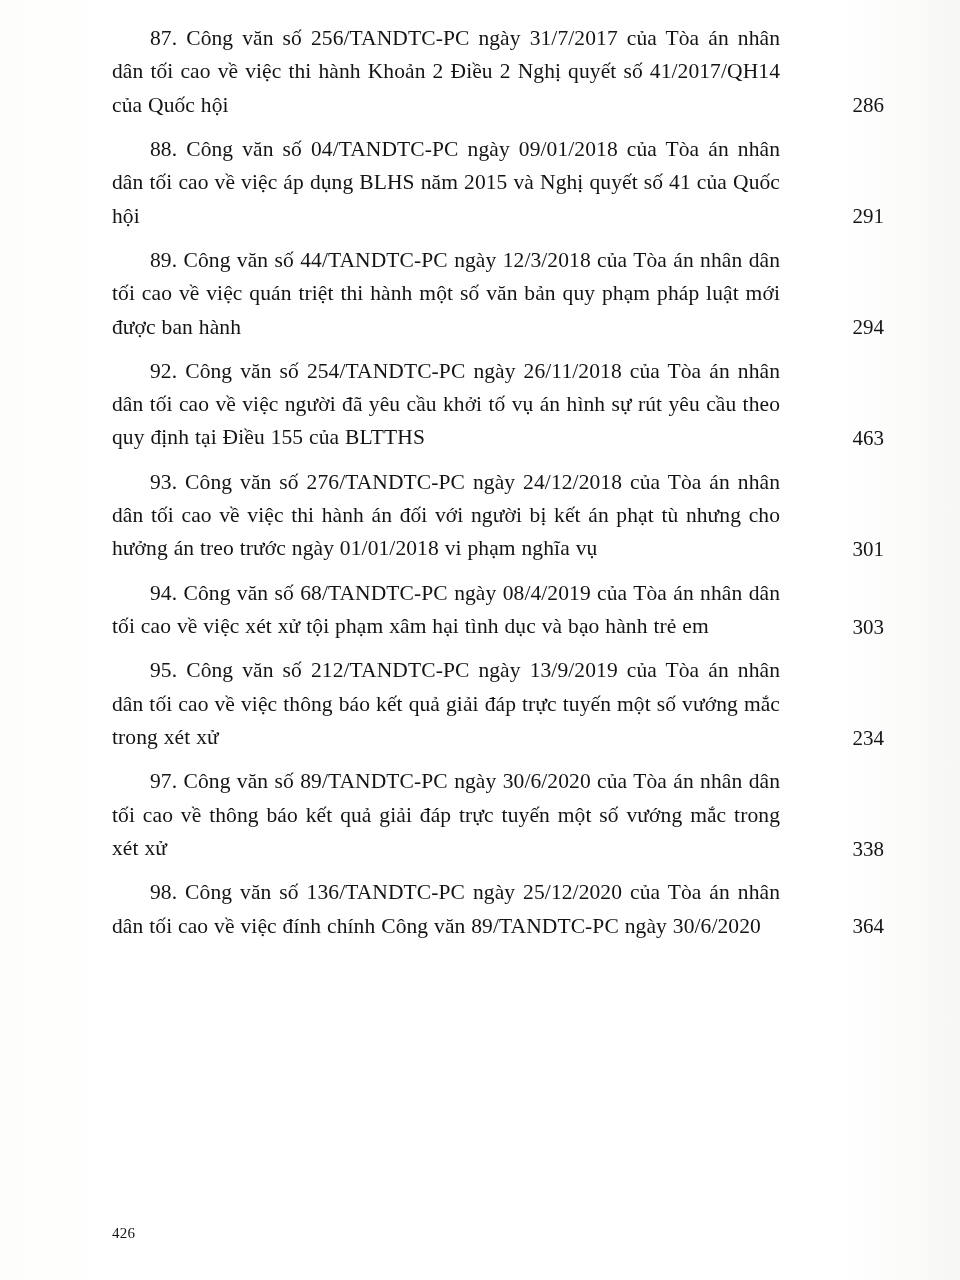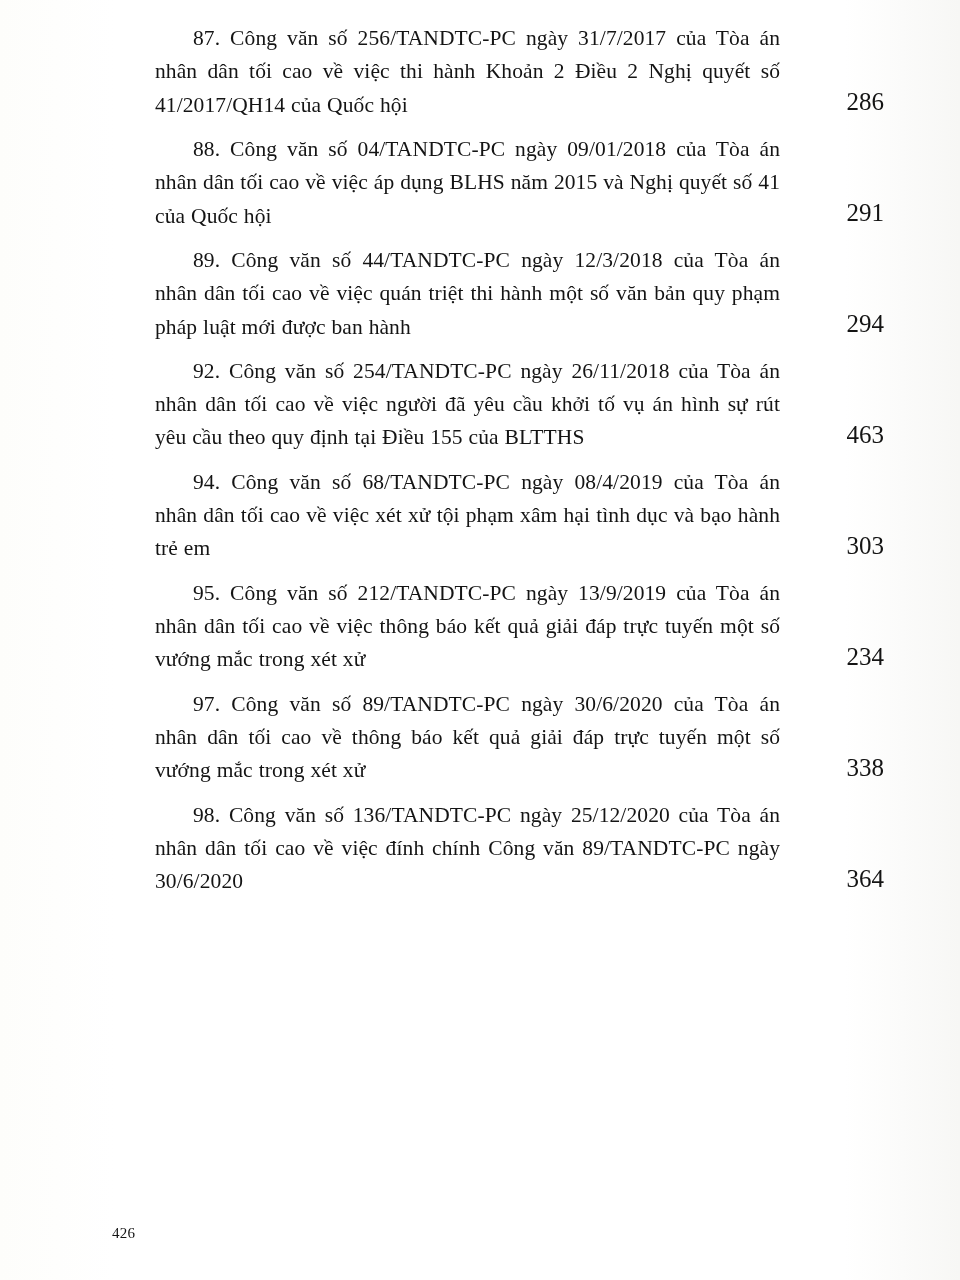--- a/index.html
+++ b/index.html
@@ -31,27 +31,26 @@
   }
   .toc-text {
     font-size: 21.5px;
     line-height: 1.55;
     text-align: justify;
     text-justify: inter-word;
     text-indent: 38px;
     padding-right: 108px;
     letter-spacing: 0.1px;
     word-spacing: 0.4px;
-    margin-left: 43px;
   }
   .toc-page {
     position: absolute;
     right: 4px;
     bottom: 0;
-    font-size: 25px;
+    font-size: 21px;
     line-height: 1.55;
     width: 96px;
     text-align: right;
   }
   .folio {
     position: absolute;
     left: 112px;
     bottom: 38px;
     font-size: 15px;
     letter-spacing: 0.3px;
@@ -79,20 +78,24 @@
       <div class="toc-page">294</div>
     </div>
 
 
 
     <div class="toc-entry">
       <div class="toc-text">92. Công văn số 254/TANDTC-PC ngày 26/11/2018 của Tòa án nhân dân tối cao về việc người đã yêu cầu khởi tố vụ án hình sự rút yêu cầu theo quy định tại Điều 155 của BLTTHS</div>
       <div class="toc-page">463</div>
     </div>
 
+    <div class="toc-entry">
+      <div class="toc-text">93. Công văn số 276/TANDTC-PC ngày 24/12/2018 của Tòa án nhân dân tối cao về việc thi hành án đối với người bị kết án phạt tù nhưng cho hưởng án treo trước ngày 01/01/2018 vi phạm nghĩa vụ</div>
+      <div class="toc-page">301</div>
+    </div>
 
     <div class="toc-entry">
       <div class="toc-text">94. Công văn số 68/TANDTC-PC ngày 08/4/2019 của Tòa án nhân dân tối cao về việc xét xử tội phạm xâm hại tình dục và bạo hành trẻ em</div>
       <div class="toc-page">303</div>
     </div>
 
     <div class="toc-entry">
       <div class="toc-text">95. Công văn số 212/TANDTC-PC ngày 13/9/2019 của Tòa án nhân dân tối cao về việc thông báo kết quả giải đáp trực tuyến một số vướng mắc trong xét xử</div>
       <div class="toc-page">234</div>
     </div>

